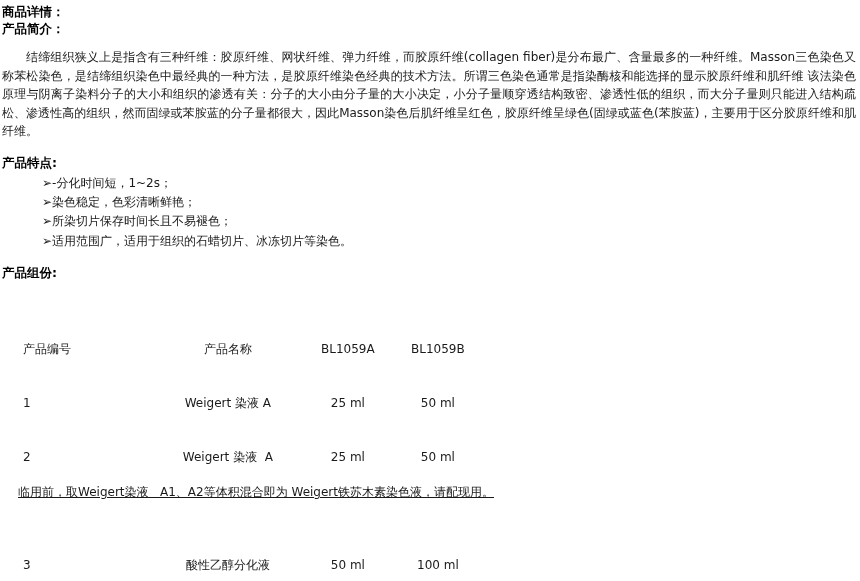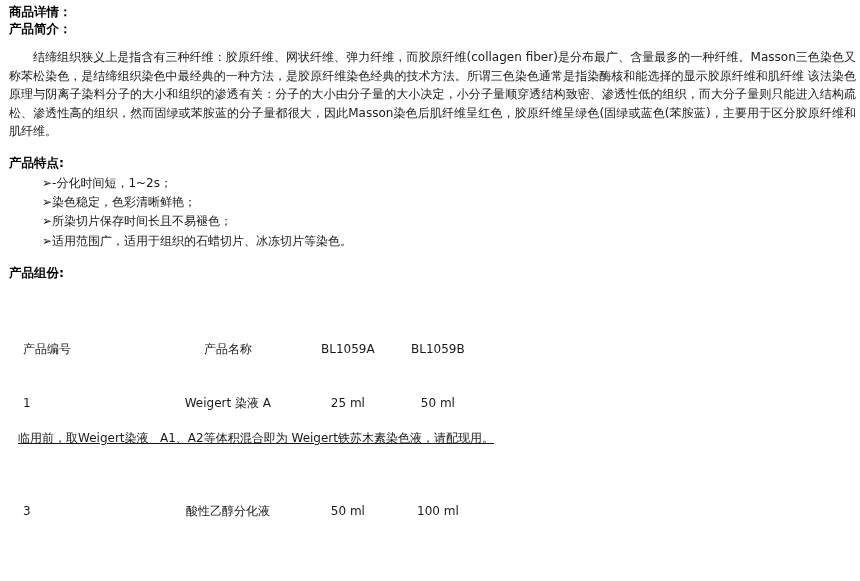--- a/index.html
+++ b/index.html
@@ -22,21 +22,21 @@
     padding: 0;
     box-sizing: border-box;
   }
   .section-title {
     font-weight: bold;
     font-size: 12.5px;
     color: #000;
     margin: 0;
   }
   .pad-l {
-    padding-left: 9px;
+    padding-left: 2px;
   }
   .block-intro {
     margin-top: 10px;
     line-height: 1.55;
     text-align: justify;
     font-size: 12px;
     padding-right: 4px;
   }
   .indent {
     text-indent: 2em;
@@ -116,20 +116,23 @@
 
   <div class="section-title pad-l">产品组份:</div>
 
   <div class="group-table">
     <div class="row">
       <span class="c-id">产品编号</span><span class="c-name">产品名称</span><span class="c-a">BL1059A</span><span class="c-b">BL1059B</span>
     </div>
     <div class="row">
       <span class="c-id">1</span><span class="c-name">Weigert 染液 A</span><span class="c-a">25 ml</span><span class="c-b">50 ml</span>
     </div>
+    <div class="row">
+      <span class="c-id">2</span><span class="c-name">Weigert 染液  A</span><span class="c-a">25 ml</span><span class="c-b">50 ml</span>
+    </div>
     <div class="note-line">临用前，取Weigert染液   A1、A2等体积混合即为 Weigert铁苏木素染色液，请配现用。</div>
     <div class="row">
       <span class="c-id">3</span><span class="c-name">酸性乙醇分化液</span><span class="c-a">50 ml</span><span class="c-b">100 ml</span>
     </div>
     
     
     
     
     
   </div>

